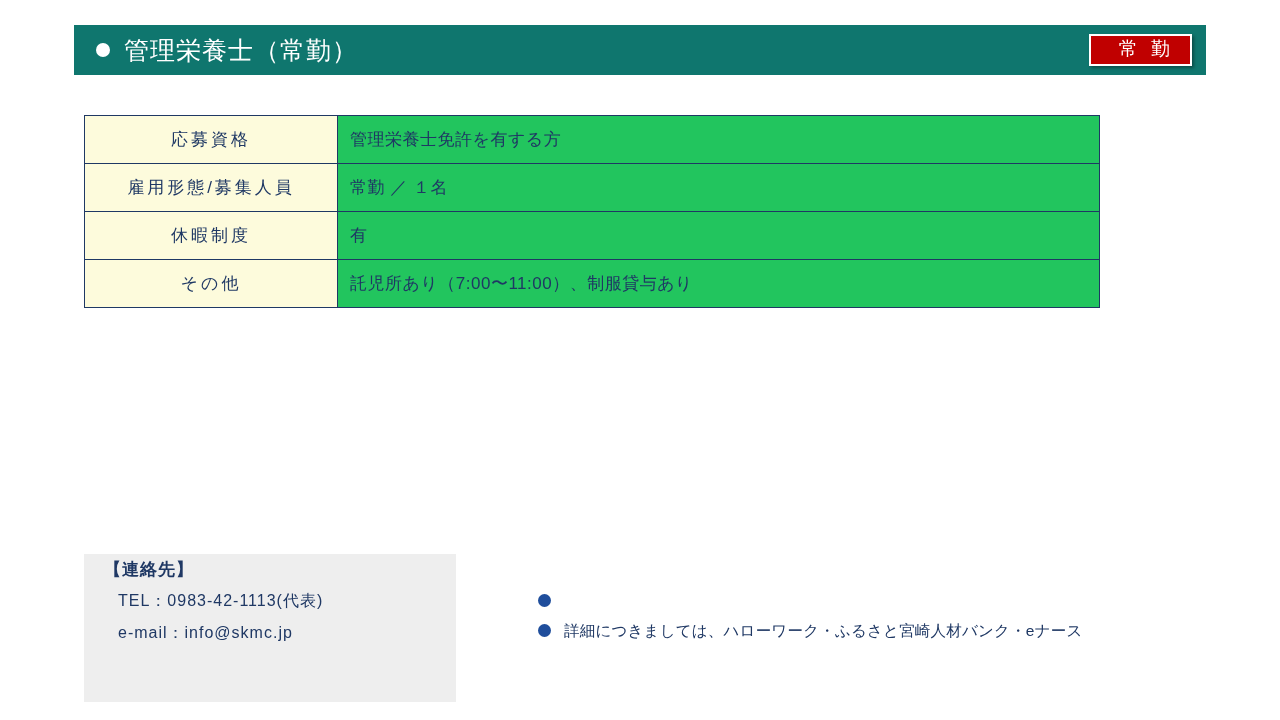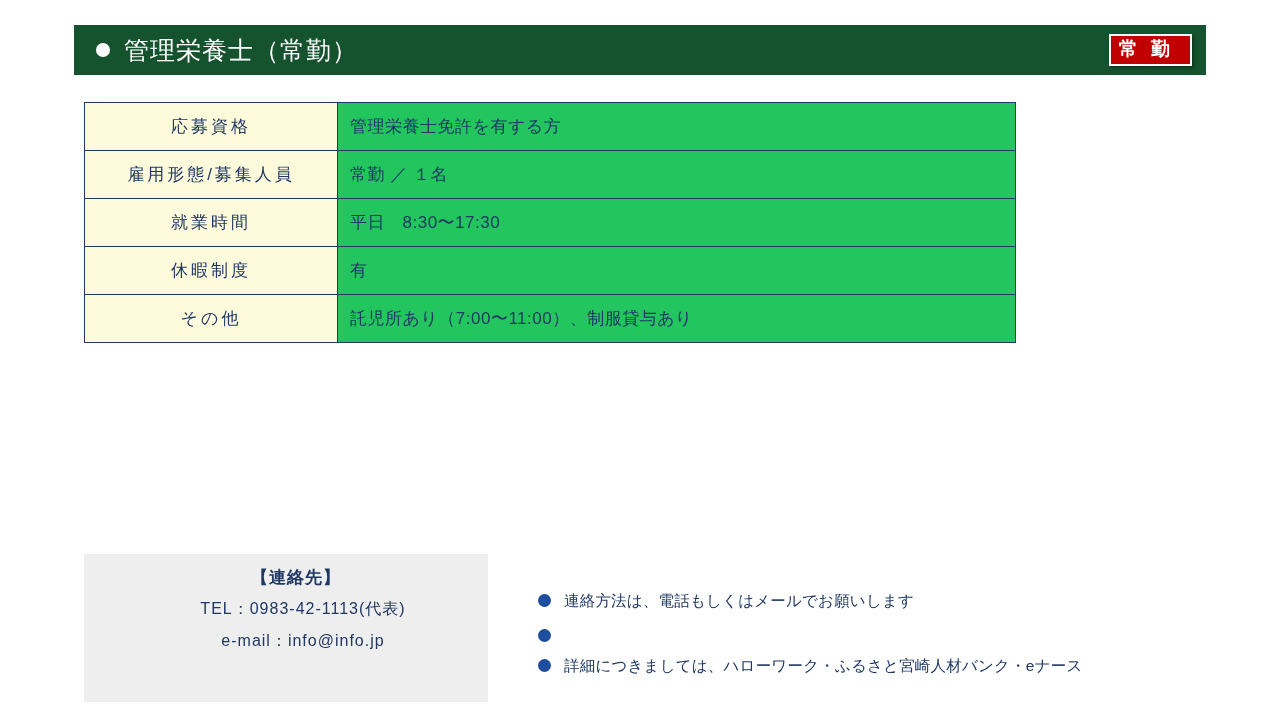--- a/index.html
+++ b/index.html
@@ -16,21 +16,21 @@
     position: relative;
   }
 
   
   .header-bar {
     position: absolute;
     left: 74px;
     top: 25px;
     width: 1132px;
     height: 50px;
-    background: #14532d;
+    background: #0f766e;
     display: flex;
     align-items: center;
     box-sizing: border-box;
     padding: 0 14px 0 22px;
   }
   .header-bullet {
     width: 14px;
     height: 14px;
     border-radius: 50%;
     background: #ffffff;
@@ -42,33 +42,33 @@
     font-size: 25px;
     letter-spacing: 1px;
     white-space: nowrap;
   }
   .header-badge {
     margin-left: auto;
     background: #c00000;
     border: 2px solid #ffffff;
     color: #ffffff;
     font-size: 19px;
-    font-weight: bold;
+    font-weight: normal;
     letter-spacing: 4px;
-    padding: 3px 16px 4px 8px;
+    padding: 3px 16px 4px 28px;
     line-height: 1.1;
     box-shadow: 2px 2px 3px rgba(0,0,0,0.35);
   }
 
   
   .info-table {
     position: absolute;
     left: 84px;
-    top: 102px;
-    width: 932px;
+    top: 115px;
+    width: 1016px;
     border-collapse: collapse;
     table-layout: fixed;
   }
   .info-table td {
     border: 1px solid #1f3864;
     font-size: 17px;
     color: #1f3864;
     vertical-align: middle;
   }
   .info-table td.label {
@@ -89,26 +89,25 @@
   .value-line {
     display: block;
     line-height: 1.6;
   }
 
   
   .contact-box {
     position: absolute;
     left: 84px;
     top: 554px;
-    width: 404px;
+    width: 372px;
     height: 148px;
     background: #eeeeee;
     box-sizing: border-box;
-    padding: 12px 0 0 20px;
-    text-align: center;
+    padding: 4px 0 0 20px;
   }
   .contact-title {
     font-size: 17px;
     font-weight: bold;
     color: #1f3864;
     letter-spacing: 1px;
     margin-bottom: 10px;
   }
   .contact-line {
     font-size: 16px;
@@ -162,45 +161,37 @@
   <tbody>
     <tr>
       <td class="label">応募資格</td>
       <td class="value">管理栄養士免許を有する方</td>
     </tr>
     <tr>
       <td class="label">雇用形態/募集人員</td>
       <td class="value">常勤 ／ １名</td>
     </tr>
     <tr>
-      <td class="label">就業時間</td>
-      <td class="value">平日　8:30〜17:30</td>
-    </tr>
-    <tr>
       <td class="label">休暇制度</td>
       <td class="value">有</td>
     </tr>
     <tr>
       <td class="label">その他</td>
       <td class="value">託児所あり（7:00〜11:00）、制服貸与あり</td>
     </tr>
   </tbody>
 </table>
 
 <div class="contact-box">
   <div class="contact-title">【連絡先】</div>
   <div class="contact-line">TEL：0983-42-1113(代表)</div>
-  <div class="contact-line">e-mail：info@info.jp</div>
+  <div class="contact-line">e-mail：info@skmc.jp</div>
 </div>
 
 <div class="notes">
-  <div class="note-item">
-    <span class="note-bullet"></span>
-    <span class="note-text">連絡方法は、電話もしくはメールでお願いします</span>
-  </div>
   <div class="note-item">
     <span class="note-bullet"></span>
   </div>
   <div class="note-item">
     <span class="note-bullet"></span>
     <span class="note-text">
       <span>詳細につきましては、ハローワーク・ふるさと宮崎人材バンク・eナース</span>
     </span>
   </div>
 </div>

